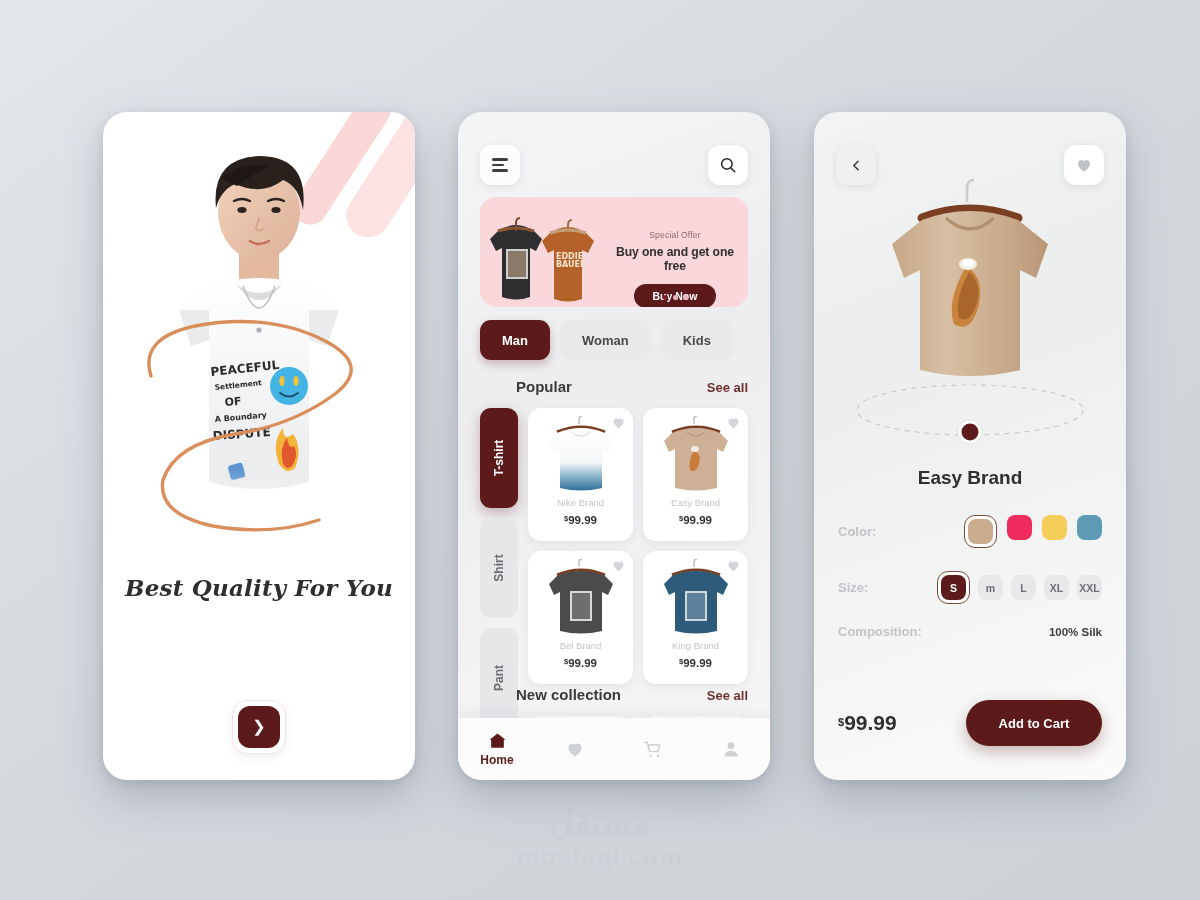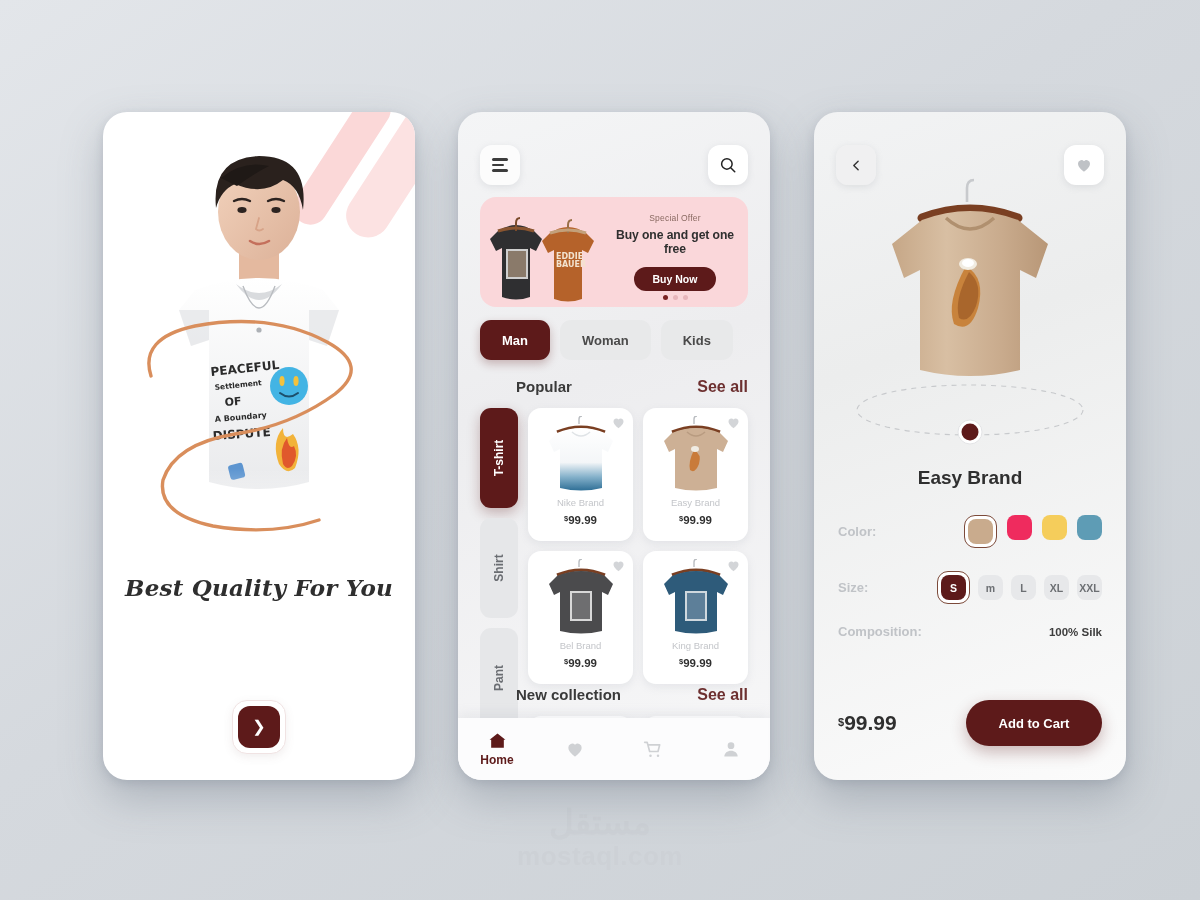--- a/index.html
+++ b/index.html
@@ -86,21 +86,21 @@
   .ham i { display: block; height: 2.6px; background: #3c3c3c; border-radius: 2px; margin: 3.2px 0; }
   .ham i:nth-child(1) { width: 16px; }
   .ham i:nth-child(2) { width: 12px; }
   .ham i:nth-child(3) { width: 16px; }
 
   .banner {
     position: absolute; left: 22px; top: 85px; width: 268px; height: 110px;
     border-radius: 16px; background: #fad7da; overflow: hidden;
   }
   .banner-shirts { position: absolute; left: 8px; top: 8px; width: 120px; height: 98px; }
-  .banner-txt { position: absolute; left: 130px; top: 16px; right: 8px; text-align: center; }
+  .banner-txt { position: absolute; left: 130px; top: 33px; right: 8px; text-align: center; }
   .b-special { font-size: 8.5px; color: #8a6a62; letter-spacing: .2px; }
   .b-head { font-size: 12.2px; font-weight: 700; color: #2f2f2f; margin-top: 5px; letter-spacing: -.1px; }
   .b-buy {
     margin: 11px auto 0; width: 82px; height: 24px; border-radius: 12px;
     background: #5d1a1a; color: #fff; font-size: 10.5px; font-weight: 700;
     display: flex; align-items: center; justify-content: center;
   }
   .dots { position: absolute; left: 130px; right: 8px; bottom: 7px; display: flex; justify-content: center; gap: 5px; }
   .dots b { width: 5px; height: 5px; border-radius: 50%; background: #e8b6bb; display: block; }
   .dots b.on { background: #7a2222; }
@@ -110,21 +110,21 @@
     height: 40px; border-radius: 11px; display: flex; align-items: center; justify-content: center;
     font-size: 13px; font-weight: 600; color: #4a4a4a;
     background: #e8e9ea; padding: 12px 22px;
   }
   .cat.on { background: #5d1a1a; color: #fff; box-shadow: 0 4px 10px rgba(93,26,26,.28); }
 
   .sec-head { position: absolute; left: 58px; right: 22px; display: flex; align-items: baseline; justify-content: space-between; }
   #sec-popular { top: 266px; }
   #sec-new { top: 574px; }
   .sec-title { font-size: 15px; font-weight: 700; color: #3a3a3a; }
-  .see-all { font-size: 16px; color: #6d3030; font-weight: 600; }
+  .see-all { font-size: 13px; color: #6d3030; font-weight: 600; }
 
   .sidetabs { position: absolute; left: 22px; top: 296px; width: 38px; }
   .sidetab {
     width: 38px; height: 100px; border-radius: 11px; background: #e6e7e9;
     display: flex; align-items: center; justify-content: center; margin-bottom: 10px;
   }
   .sidetab span {
     transform: rotate(-90deg); white-space: nowrap;
     font-size: 12px; font-weight: 600; color: #6a6d72;
   }

